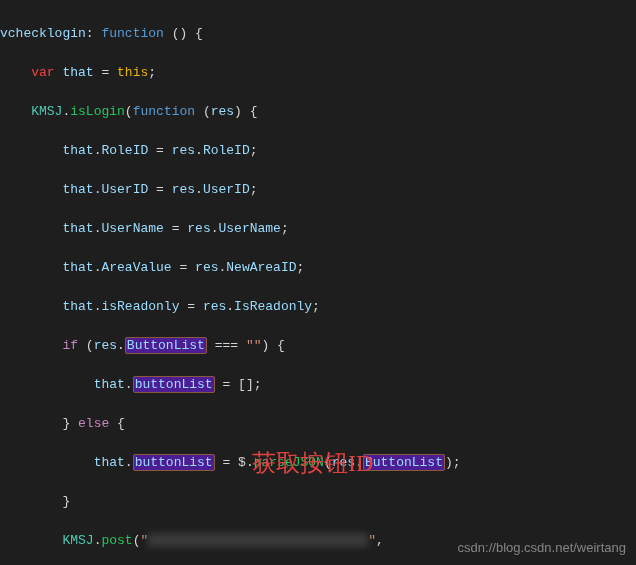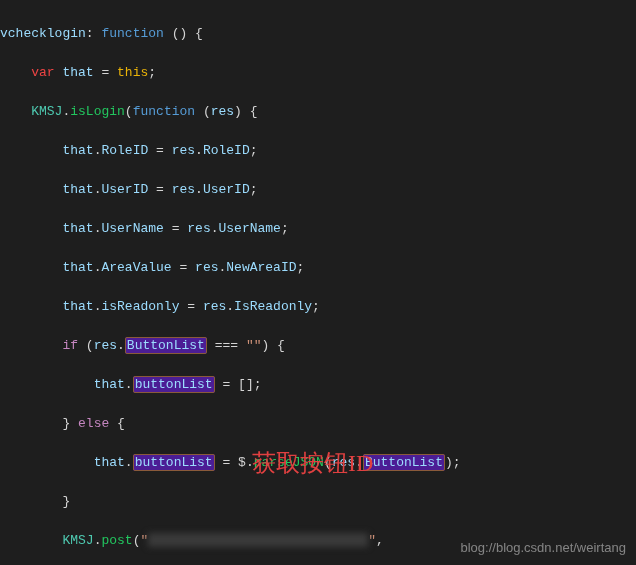--- a/index.html
+++ b/index.html
@@ -89,13 +89,13 @@
 
 
 
 
 
 
 </div>
 
 <div class="annotation" style="left:252px;top:445px;font-family:Liberation Serif, serif;">获取按钮ID</div>
 
-<div class="watermark" style="right:10px;bottom:8px;">blog://blog.csdn.net/weirtang</div>
+<div class="watermark" style="right:10px;bottom:8px;">csdn://blog.csdn.net/weirtang</div>
 
 </body></html>

